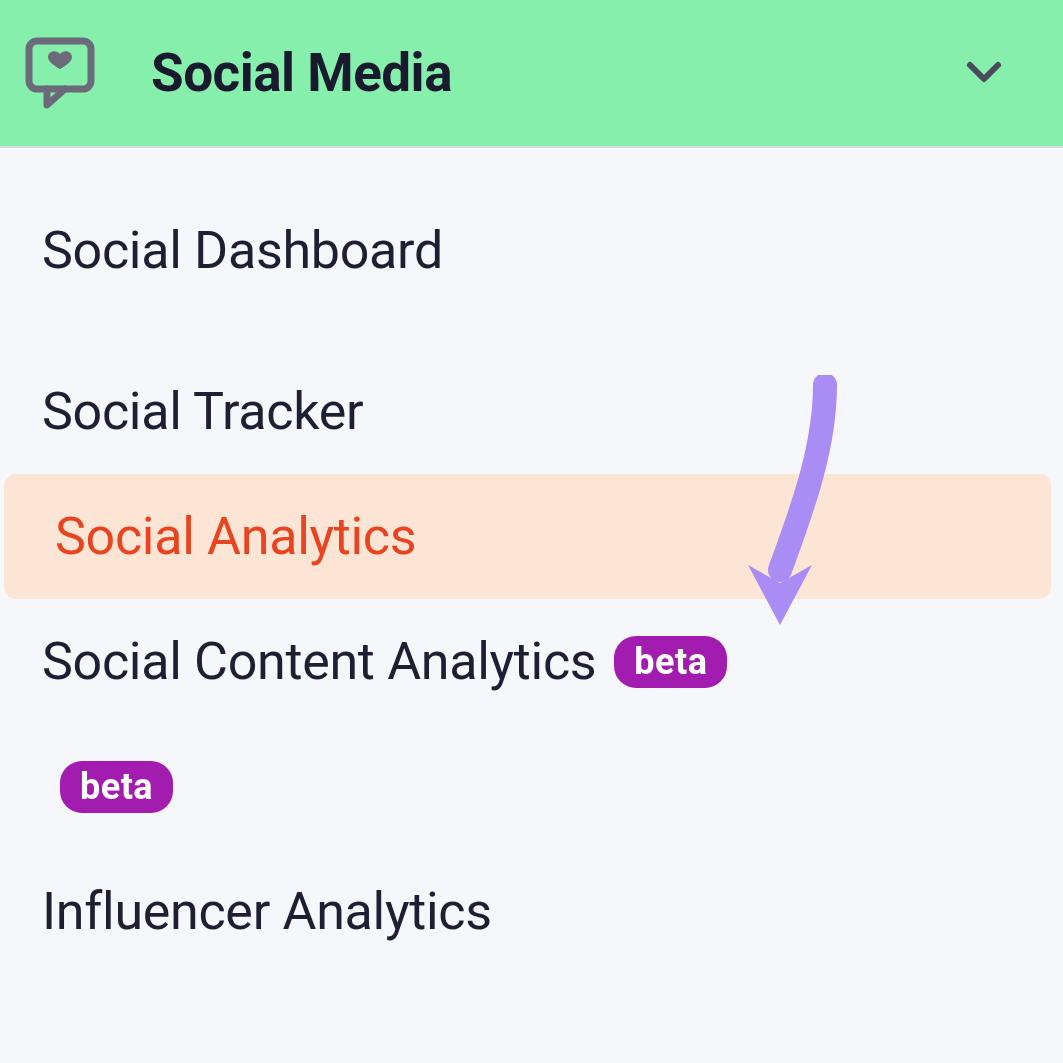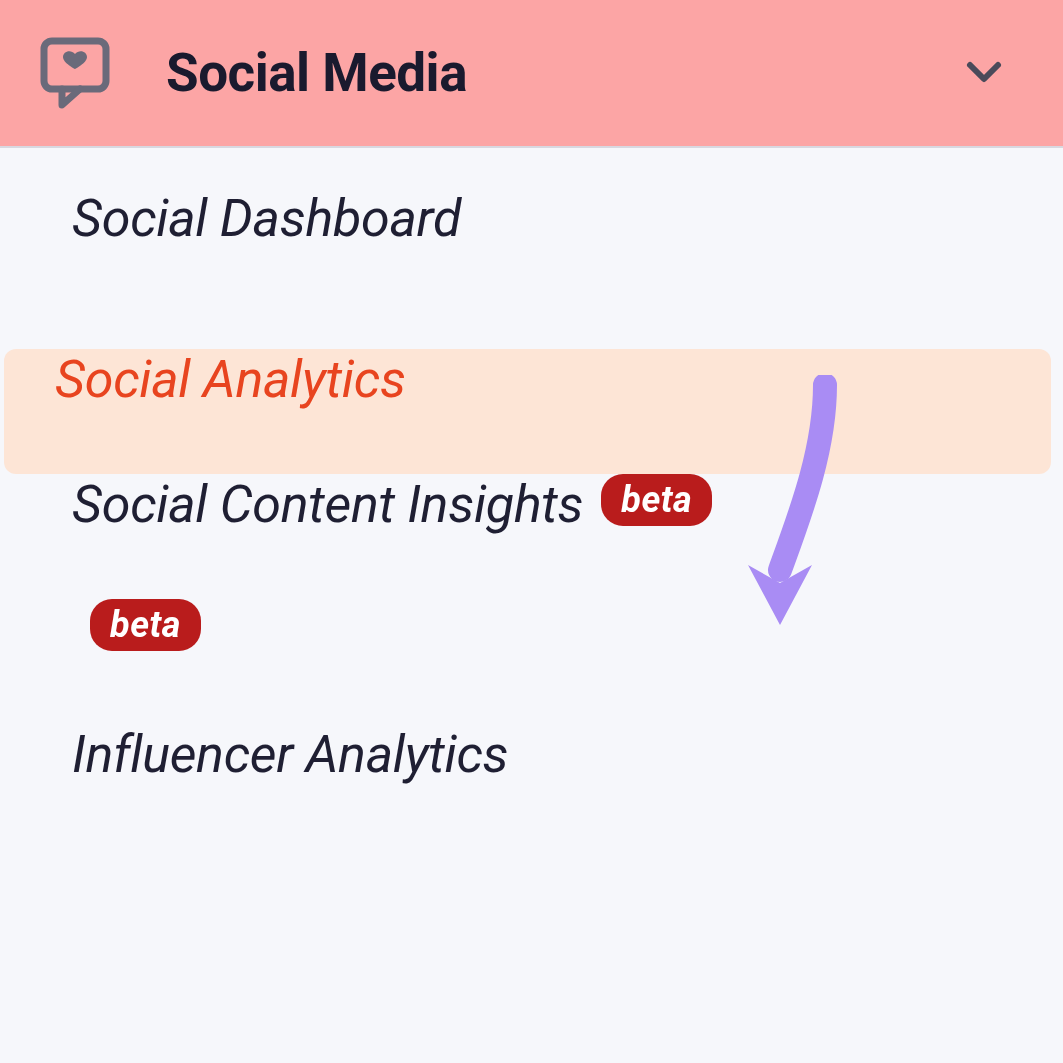--- a/index.html
+++ b/index.html
@@ -9,24 +9,24 @@
     }
     body {
       font-family: -apple-system, BlinkMacSystemFont, 'Segoe UI', Roboto, Helvetica, Arial, sans-serif;
       width: 1063px;
       height: 1063px;
       background: #f6f7fb;
       overflow: hidden;
       position: relative;
     }
     .header {
-      background: #fca5a5;
+      background: #86efac;
       display: flex;
       align-items: center;
-      padding: 0 55px 0 38px;
+      padding: 0 55px 0 23px;
       height: 148px;
       border-bottom: 2px solid #d8d8e0;
       position: relative;
     }
     .header-icon {
       width: 80px;
       height: 80px;
       flex-shrink: 0;
       margin-right: 48px;
       display: flex;
@@ -43,48 +43,48 @@
     .chevron {
       width: 48px;
       height: 48px;
       flex-shrink: 0;
     }
     .menu {
       padding-top: 40px;
     }
     .menu-item {
       display: flex;
-      padding: 0 72px;
+      align-items: center;
+      padding: 0 42px;
       height: 125px;
       cursor: pointer;
       font-size: 52px;
       font-weight: 400;
       color: #1f1f33;
       letter-spacing: -0.3px;
-      font-style: italic;
     }
     .menu-item.first-group-end {
       margin-bottom: 36px;
     }
     .menu-item.selected {
       background: #fde5d6;
       color: #e8441f;
       border-radius: 12px;
       margin-left: 4px;
       margin-right: 12px;
       padding-left: 51px;
     }
     .menu-item-label {
       display: inline-block;
     }
     .badge {
       display: inline-flex;
       align-items: center;
       justify-content: center;
-      background: #b91c1c;
+      background: #a21caf;
       color: #fff;
       font-size: 36px;
       font-weight: 700;
       padding: 6px 20px;
       border-radius: 22px;
       margin-left: 18px;
       letter-spacing: 0.5px;
       height: 52px;
     }
     .arrow-annotation {
@@ -113,27 +113,30 @@
   </div>
 </div>
 
 <div class="menu">
 
   <div class="menu-item first-group-end">
     <span class="menu-item-label">Social Dashboard</span>
   </div>
 
 
+  <div class="menu-item">
+    <span class="menu-item-label">Social Tracker</span>
+  </div>
 
   <div class="menu-item selected">
     <span class="menu-item-label">Social Analytics</span>
   </div>
 
   <div class="menu-item">
-    <span class="menu-item-label">Social Content Insights</span>
+    <span class="menu-item-label">Social Content Analytics</span>
     <span class="badge">beta</span>
   </div>
 
   <div class="menu-item">
     <span class="badge">beta</span>
   </div>
 
   <div class="menu-item">
     <span class="menu-item-label">Influencer Analytics</span>
   </div>

